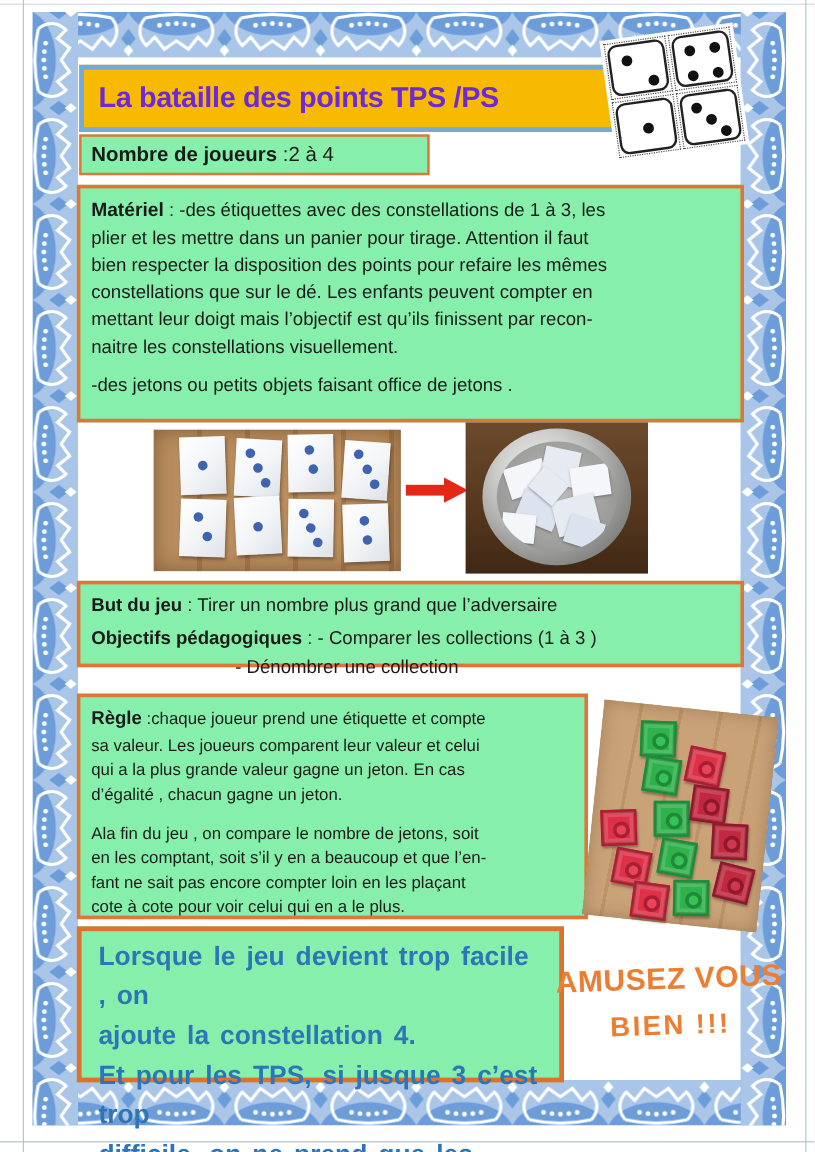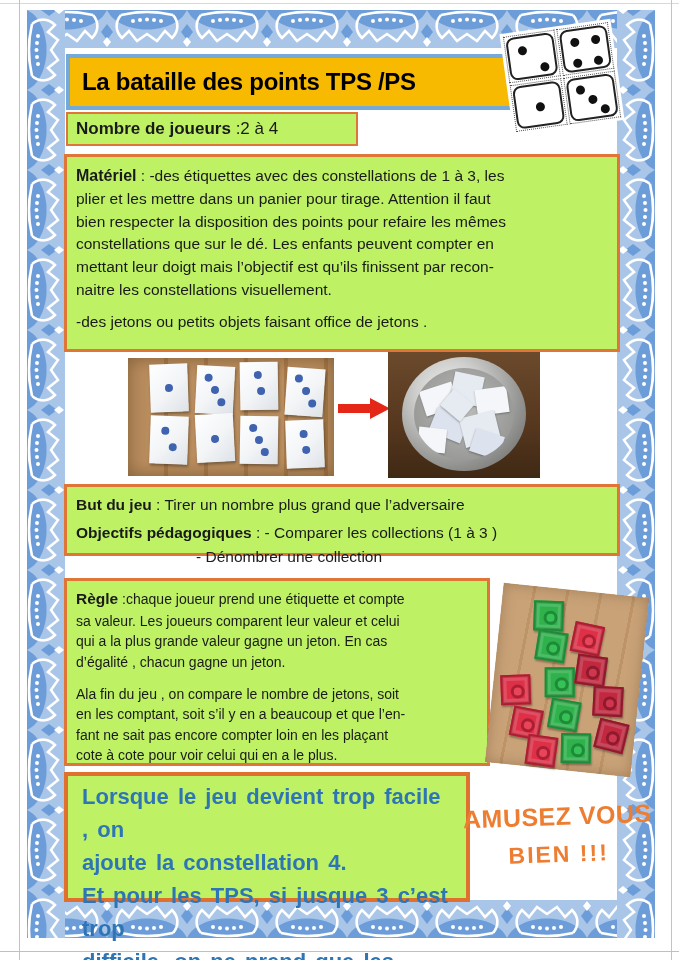--- a/index.html
+++ b/index.html
@@ -14,27 +14,27 @@
   .sl-top{left:0;top:3px;width:679px;height:1px;background:#d6dade;}
 
   
   .band{position:absolute;display:block;}
   .band-top{left:27px;top:10px;}
   .band-bottom{left:27px;top:900px;}
   .band-left{left:27px;top:10px;}
   .band-right{left:617px;top:10px;}
 
   
-  .obox{position:absolute;background:#bef264;border:3px solid #df7638;box-sizing:border-box;color:#1a1a1a;}
+  .obox{position:absolute;background:#86efac;border:3px solid #df7638;box-sizing:border-box;color:#1a1a1a;}
   .pre{white-space:pre-line;}
   b{font-weight:bold;}
 
   .title-box{position:absolute;left:66px;top:54px;width:452px;height:56px;background:#f8ba00;
     border:4px solid #74a9d8;box-sizing:border-box;display:flex;align-items:center;}
-  .title-box span{color:#000000;font-weight:bold;font-size:24px;letter-spacing:-0.3px;padding-left:12px;white-space:nowrap;}
+  .title-box span{color:#6d28d9;font-weight:bold;font-size:24px;letter-spacing:-0.3px;padding-left:12px;white-space:nowrap;}
 
   .players-box{left:66px;top:112px;width:292px;height:34px;border-width:2px;font-size:17px;
     display:flex;align-items:center;padding-left:8px;}
 
   .materiel-box{left:64px;top:154px;width:556px;height:198px;font-size:15.5px;line-height:1.47;padding:7px 9px;}
   .materiel-box p{margin:0;}
   .materiel-box .extra{margin-top:9px;}
   .materiel-box b{font-size:16px;}
 
   .but-box{left:64px;top:484px;width:556px;height:72px;font-size:15.5px;line-height:1.55;padding:6px 9px;}

